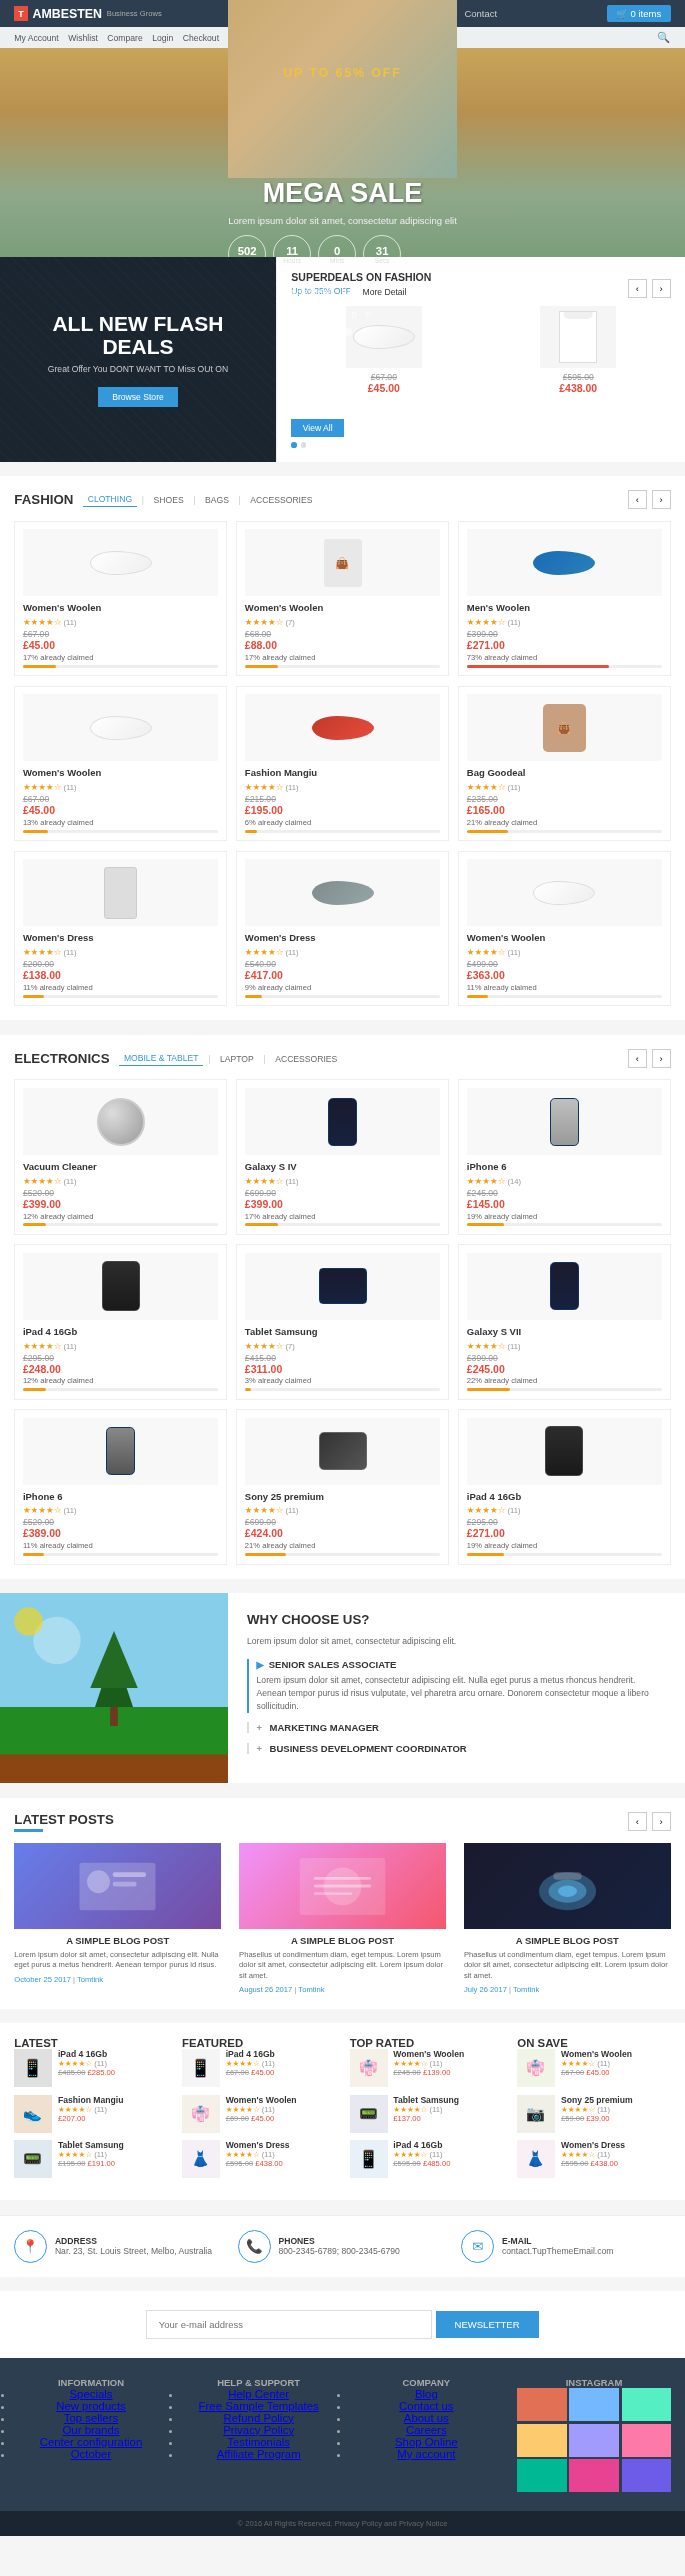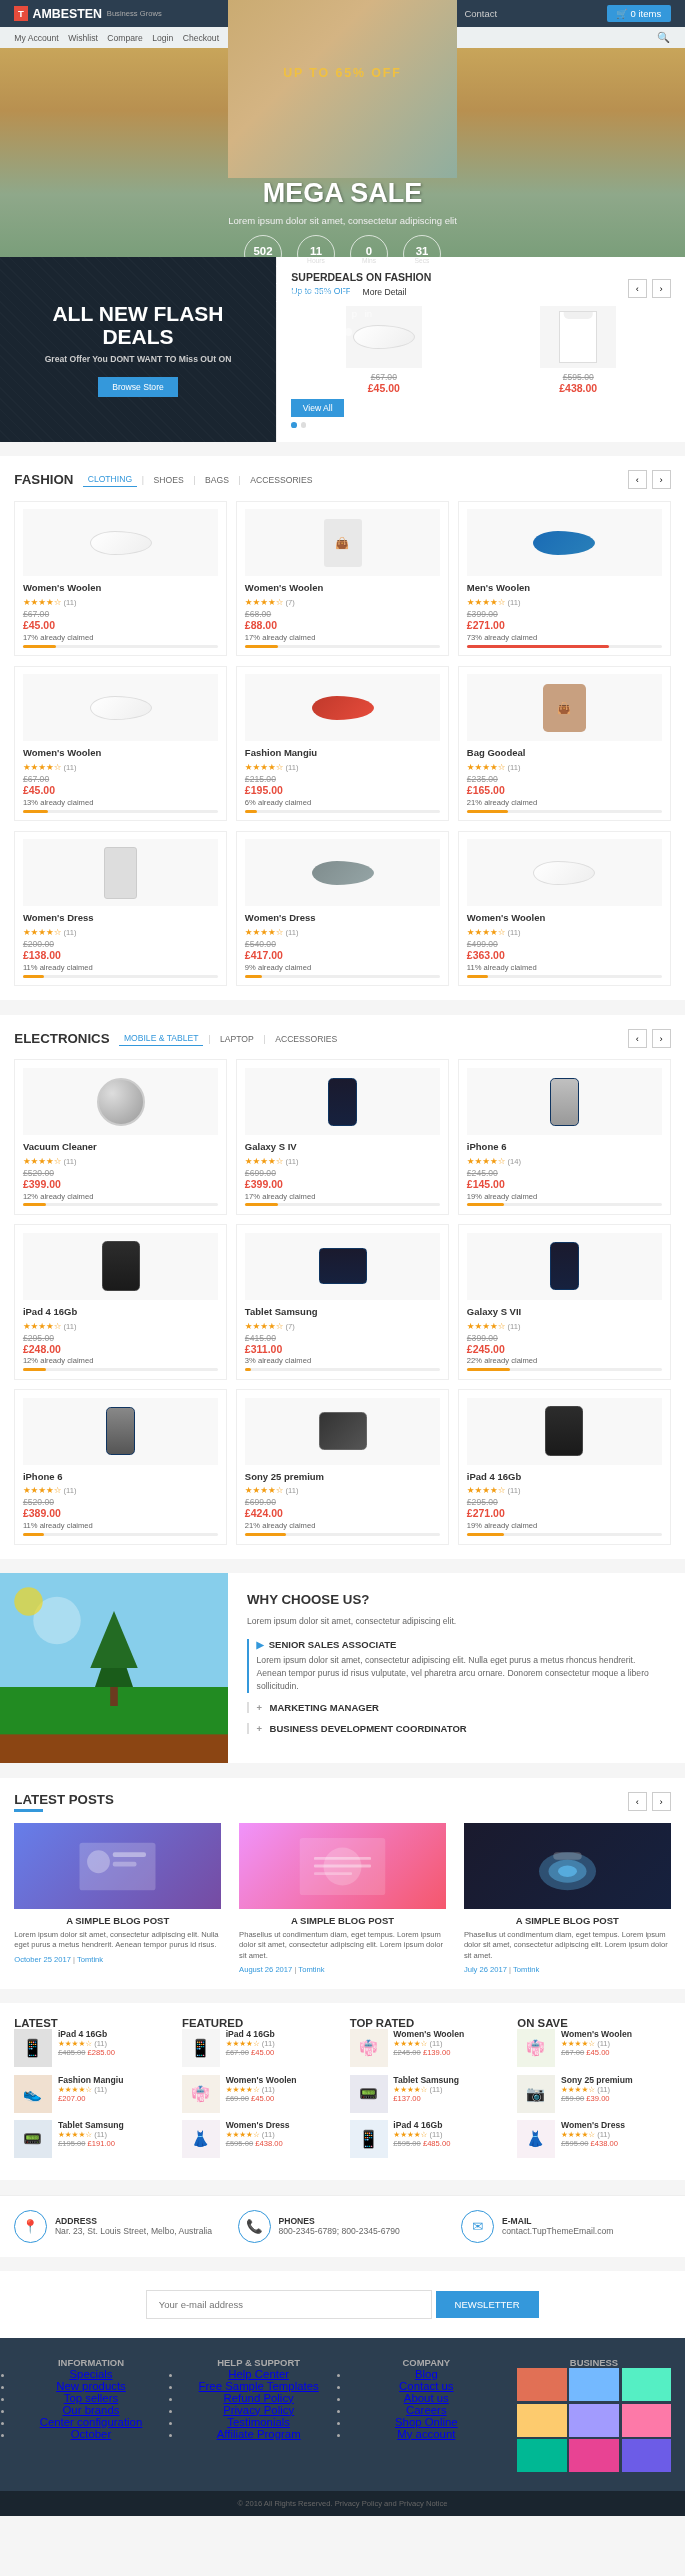--- a/index.html
+++ b/index.html
@@ -16,51 +16,51 @@
     .sub-nav { background: #ecf0f1; display: flex; align-items: center; justify-content: space-between; padding: 0 14.3px; height: 21px; }
     .sub-nav .links { display: flex; gap: 9.5px; }
     .sub-nav .links a { color: #555; text-decoration: none; font-size: 8.6px; }
     .search-icon-btn { background: none; border: none; cursor: pointer; font-size: 10.5px; color: #555; }
     
     
     .hero { background: linear-gradient(135deg, #c8a96e 0%, #d4b483 40%, #8fae9f 100%); height: 209px; display: flex; align-items: center; justify-content: center; flex-direction: column; position: relative; }
     .hero-overlay { text-align: center; color: #fff; }
     .hero h1 { font-size: 27px; font-weight: 900; text-shadow: 1px 1px 2.9px rgba(0,0,0,0.4); }
     .hero .desc { font-size: 9.5px; color: #eee; margin: 5.7px 0; }
-    .counters { display: flex; gap: 15px; margin: 9.5px 0; justify-content: center; }
+    .counters { display: flex; gap: 7px; margin: 9.5px 0; }
     .counter-circle { width: 38px; height: 38px; border: 1.9px solid rgba(255,255,255,0.7); border-radius: 50%; display: flex; flex-direction: column; align-items: center; justify-content: center; }
     .counter-circle .num { font-size: 11.4px; font-weight: bold; color: #fff; }
     .counter-circle .lbl { font-size: 6.7px; color: #ddd; }
     .hero-btns { display: flex; gap: 7.6px; margin-top: 7.6px; justify-content: center; }
     .btn-outline { background: transparent; border: 1px solid #fff; color: #fff; padding: 3.8px 11.4px; font-size: 8.6px; cursor: pointer; }
     .btn-solid { background: #fff; border: 1px solid #fff; color: #333; padding: 3.8px 11.4px; font-size: 8.6px; cursor: pointer; }
     .hero-dots { display: flex; gap: 4.8px; margin-top: 9.5px; justify-content: center; }
     .hero-dots .dot { width: 7.6px; height: 7.6px; border-radius: 50%; background: rgba(255,255,255,0.5); }
     .hero-dots .dot.active { background: #fff; }
     .social-icons { display: flex; gap: 7.6px; margin-top: 5.7px; justify-content: center; }
     .social-icons span { color: rgba(255,255,255,0.7); font-size: 9.5px; cursor: pointer; }
     
     
     .deals-row { display: flex; background: #fff; margin: 0; }
     .flash-deals-banner { background: #2c3e50; width: 276px; min-height: 171px; display: flex; align-items: center; justify-content: center; flex-direction: column; position: relative; }
     .flash-deals-banner .bg-overlay { position: absolute; top: 0; left: 0; right: 0; bottom: 0; background: rgba(0,0,0,0.4); background-image: repeating-linear-gradient(45deg, rgba(255,255,255,0.02) 0px, rgba(255,255,255,0.02) 1px, transparent 1px, transparent 7.6px); }
     .flash-content { position: relative; z-index: 2; text-align: center; padding: 19px; }
     .flash-content h2 { color: #fff; font-size: 21px; font-weight: 900; line-height: 1.1; }
-    .flash-content p { color: #ccc; font-size: 8.6px; margin: 5.7px 0; font-weight: bold; }
+    .flash-content p { color: #ccc; font-size: 8.6px; margin: 5.7px 0; }
     .flash-btn { background: #3498db; color: #fff; border: none; padding: 4.8px 14.3px; font-size: 8.6px; cursor: pointer; margin-top: 7.6px; }
     
     .superdeals { flex: 1; padding: 14.3px; border-left: 1px solid #eee; }
     .superdeals h3 { font-size: 10.5px; font-weight: bold; color: #333; margin-bottom: 2.9px; }
     .superdeals .upto { font-size: 8.6px; color: #3498db; margin-bottom: 9.5px; }
     .superdeals-items { display: flex; gap: 9.5px; align-items: flex-start; }
     .superdeals-item { text-align: center; flex: 1; }
     .product-img { width: 76px; height: 62px; background: #f5f5f5; display: flex; align-items: center; justify-content: center; margin: 0 auto 4.8px; overflow: hidden; }
     .price-old { color: #999; text-decoration: line-through; font-size: 8.6px; }
     .price-new { color: #e74c3c; font-size: 10.5px; font-weight: bold; }
-    .view-all-btn { background: #3498db; color: #fff; border: none; padding: 3.8px 11.4px; font-size: 8.6px; cursor: pointer; margin-top: 5px; }
+    .view-all-btn { background: #3498db; color: #fff; border: none; padding: 3.8px 11.4px; font-size: 8.6px; cursor: pointer; margin-top: 25px; }
     .carousel-dots { display: flex; gap: 3.8px; margin-top: 4.8px; }
     .carousel-dots .d { width: 5.7px; height: 5.7px; border-radius: 50%; background: #ddd; }
     .carousel-dots .d.active { background: #3498db; }
     .nav-arrows { display: flex; gap: 4.8px; }
     .nav-arrow { width: 19px; height: 19px; border: 1px solid #ccc; background: #fff; cursor: pointer; font-size: 9.5px; display: flex; align-items: center; justify-content: center; }
     
     
     .section { background: #fff; margin-top: 14.3px; padding: 14.3px; }
     .section-header { display: flex; align-items: center; justify-content: space-between; margin-bottom: 11.4px; }
     .section-title { font-size: 13.3px; font-weight: bold; color: #333; margin-right: 9.5px; }
@@ -813,21 +813,21 @@
       <ul>
         <li><a href="#">Blog</a></li>
         <li><a href="#">Contact us</a></li>
         <li><a href="#">About us</a></li>
         <li><a href="#">Careers</a></li>
         <li><a href="#">Shop Online</a></li>
         <li><a href="#">My account</a></li>
       </ul>
     </div>
     <div>
-      <h5>BUSINESS</h5>
+      <h5>INSTAGRAM</h5>
       <div class="instagram-grid">
         <div class="insta-item" style="background:#e17055;"></div>
         <div class="insta-item" style="background:#74b9ff;"></div>
         <div class="insta-item" style="background:#55efc4;"></div>
         <div class="insta-item" style="background:#fdcb6e;"></div>
         <div class="insta-item" style="background:#a29bfe;"></div>
         <div class="insta-item" style="background:#fd79a8;"></div>
         <div class="insta-item" style="background:#00b894;"></div>
         <div class="insta-item" style="background:#e84393;"></div>
         <div class="insta-item" style="background:#6c5ce7;"></div>

